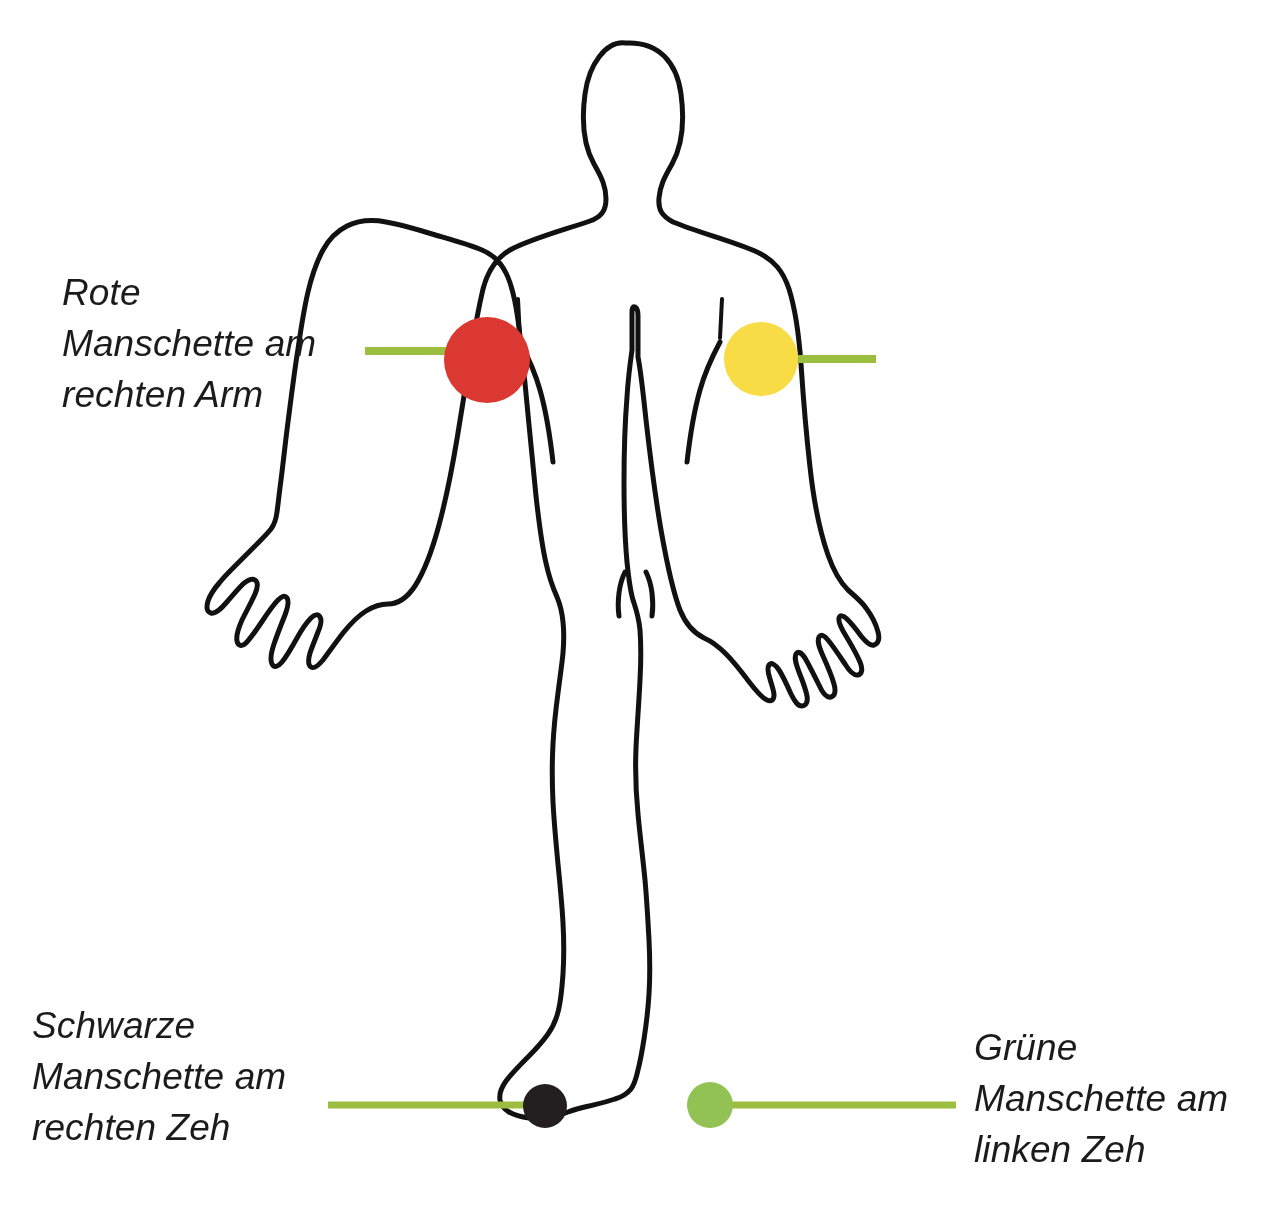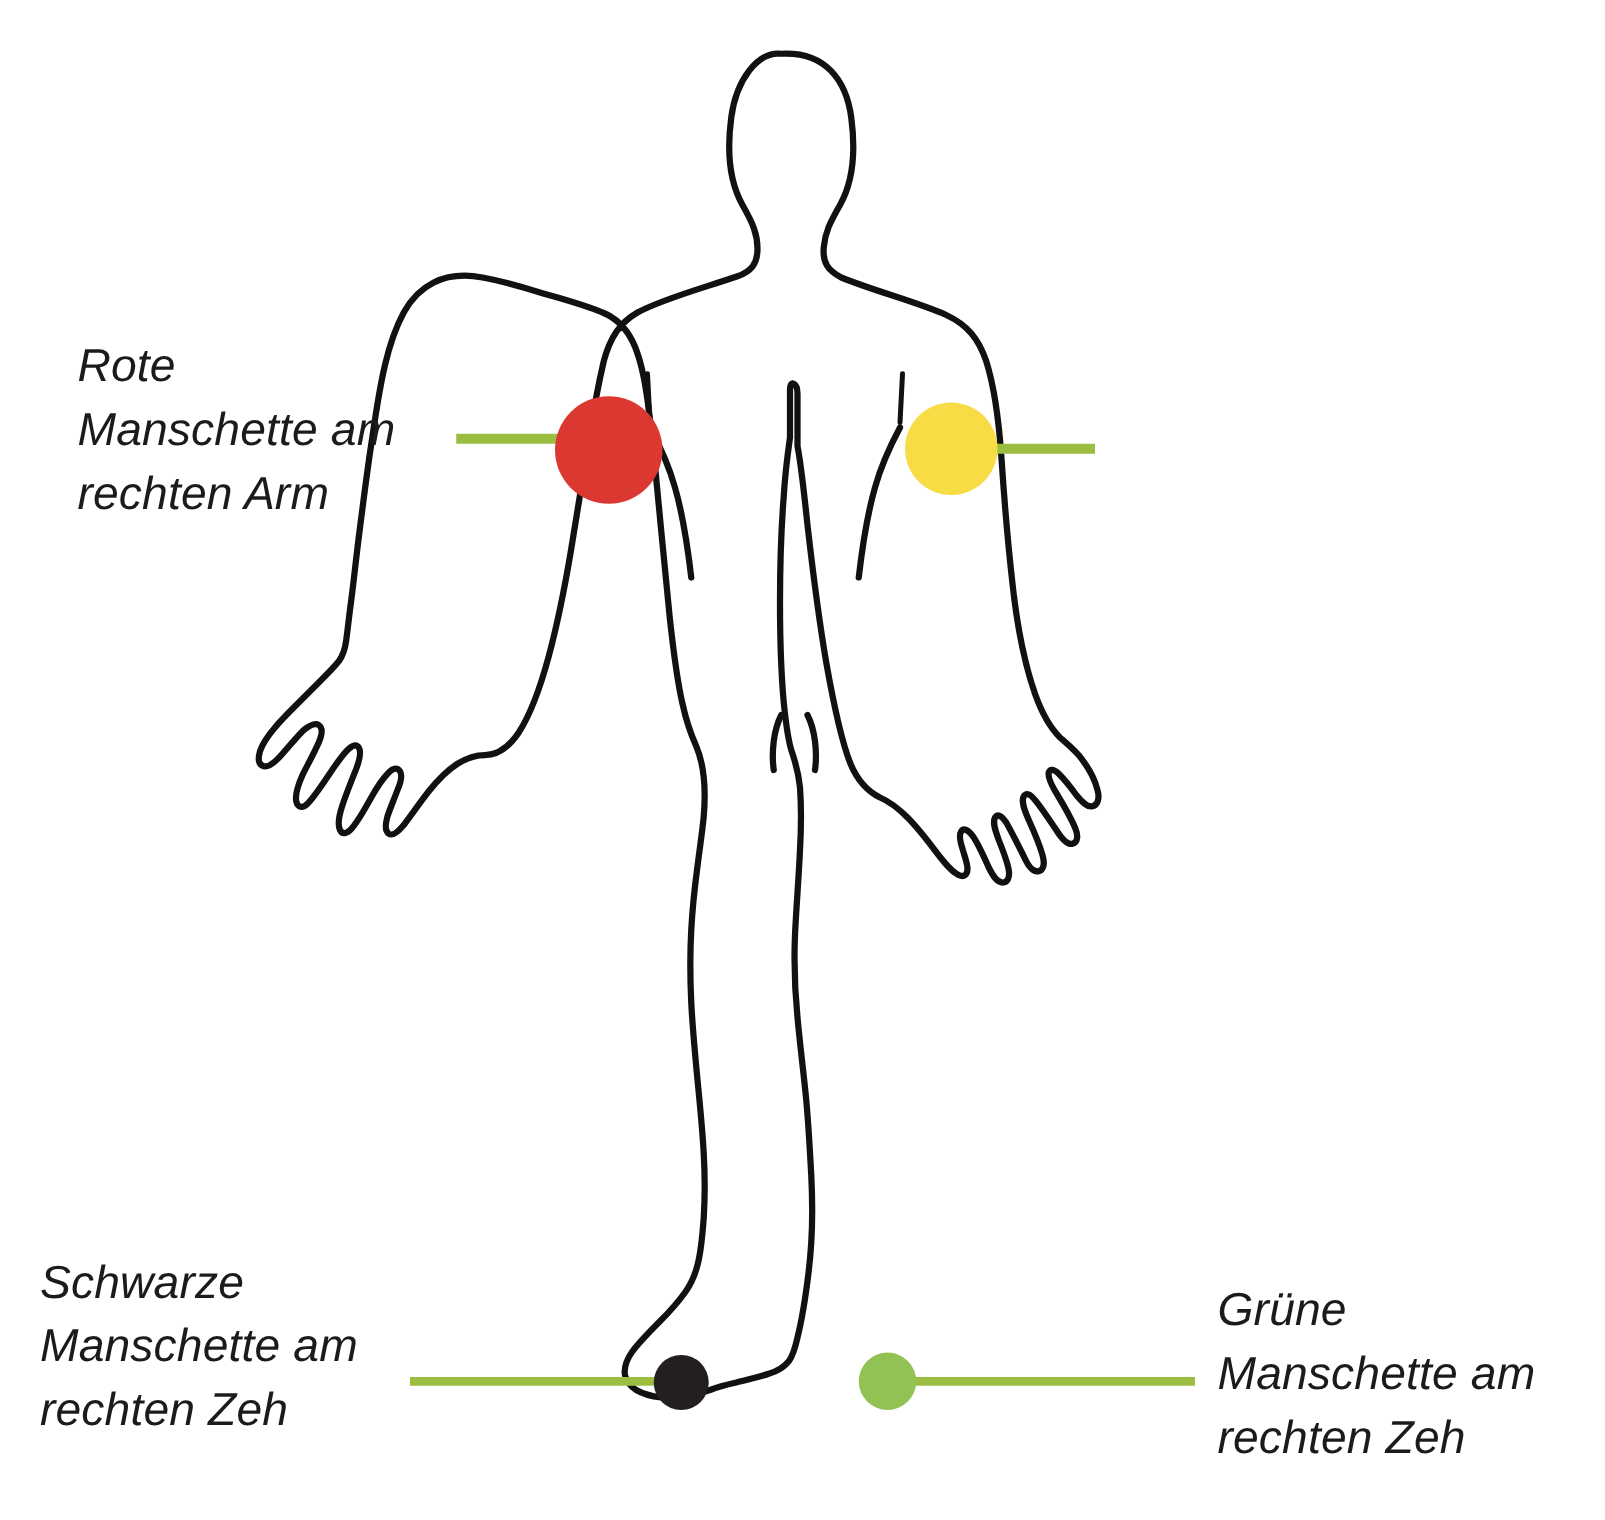--- a/index.html
+++ b/index.html
@@ -248,15 +248,15 @@
 Manschette am
 rechten Arm</div>
 
 
   <div class="callout-label align-left" id="label-black">Schwarze
 Manschette am
 rechten Zeh</div>
 
   <div class="callout-label align-left" id="label-green">Grüne
 Manschette am
-rechten Zeh</div>
+linken Zeh</div>
 
 </div>
 
 </body></html>

